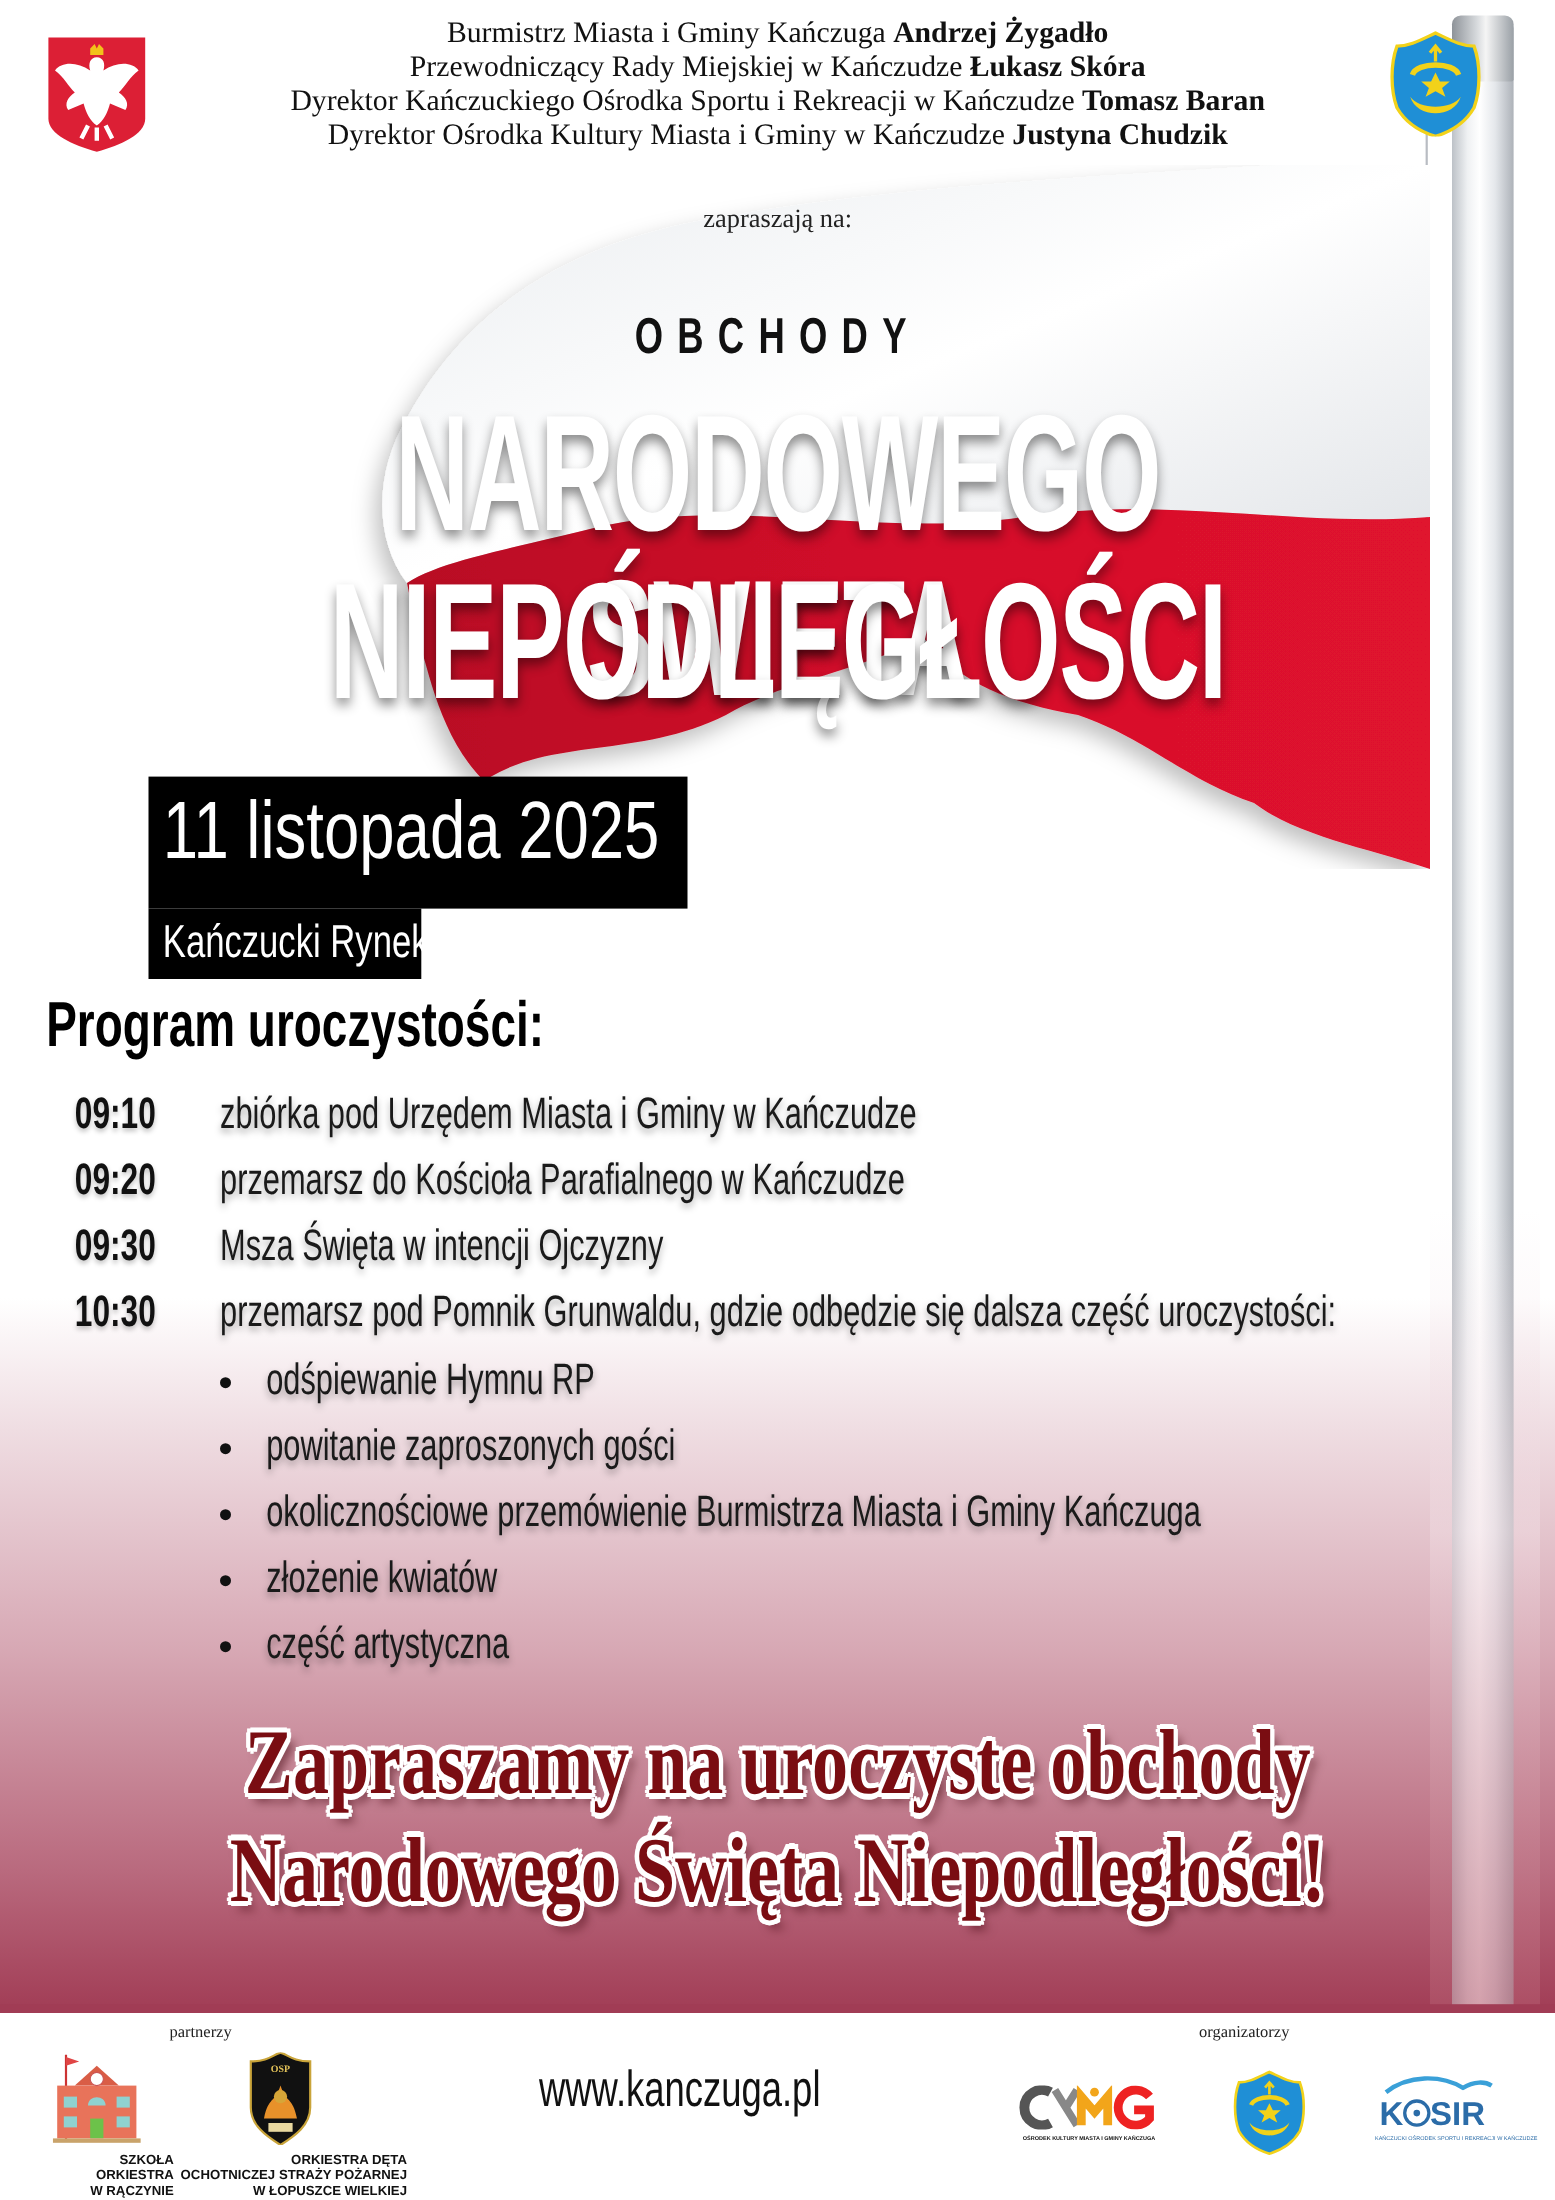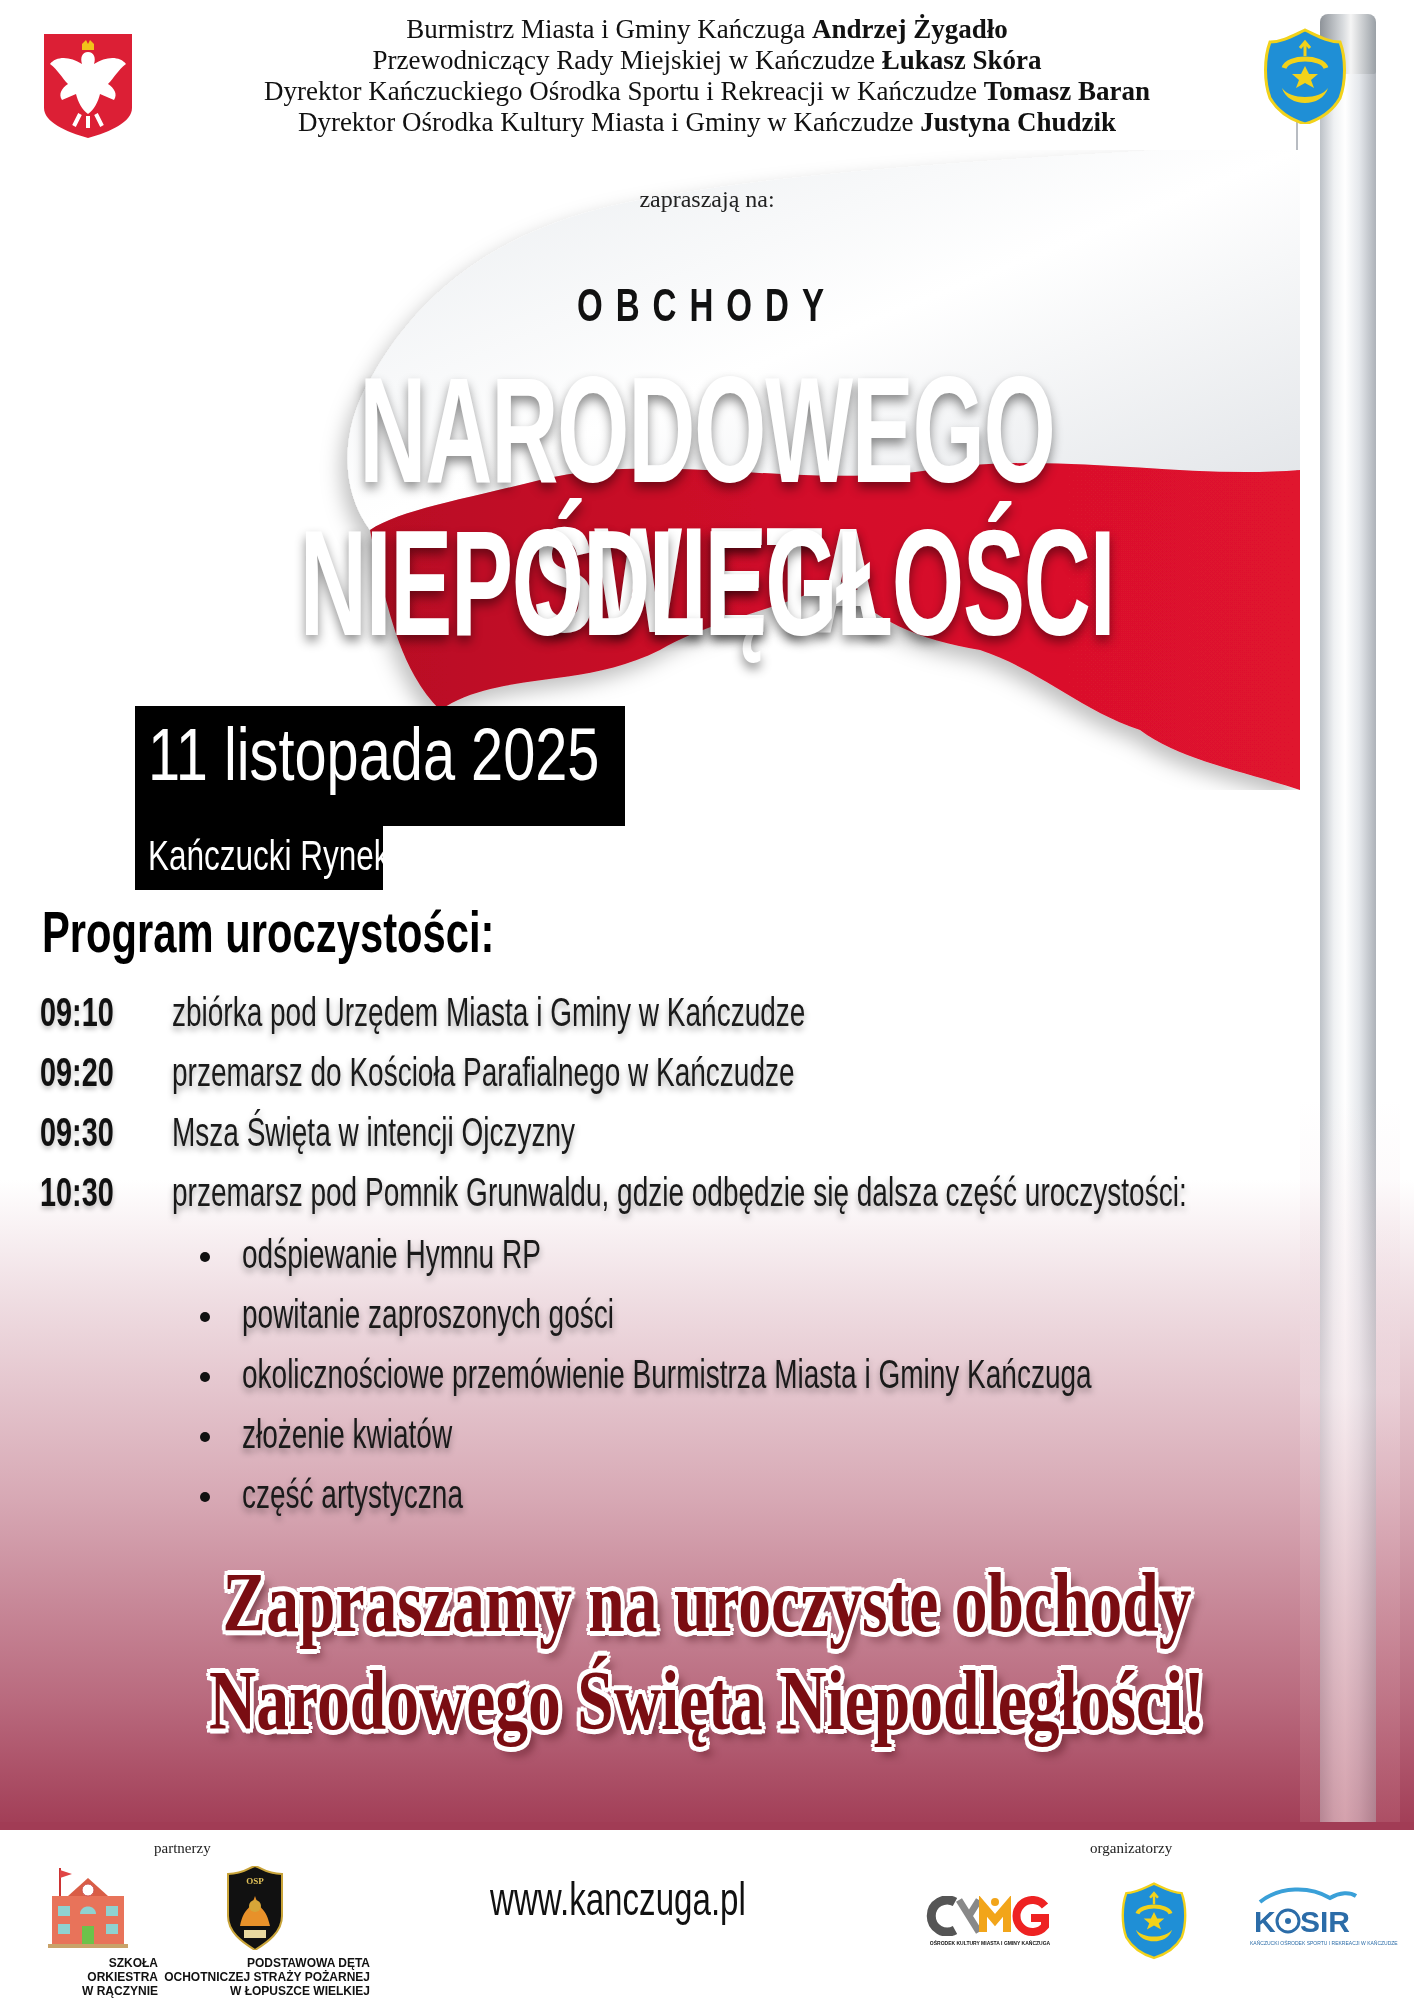--- a/index.html
+++ b/index.html
@@ -48,21 +48,21 @@
   .date-text { position: absolute; left: 148px; top: 712px; width: 480px; color: #fff; font-size: 74px;
     font-family: "Liberation Sans", sans-serif; transform: scaleX(0.78); transform-origin: 0 0; white-space: nowrap; }
   .place-box { position: absolute; left: 135px; top: 826px; width: 248px; height: 64px; background: #000; }
   .place-text { position: absolute; left: 148px; top: 832px; color: #fff; font-size: 42px;
     font-family: "Liberation Sans", sans-serif; transform: scaleX(0.75); transform-origin: 0 0; white-space: nowrap; }
 
   .program-title { position: absolute; left: 42px; top: 898px; font-size: 58px; font-weight: bold; color: #000;
     font-family: "Liberation Sans", sans-serif; transform: scaleX(0.72); transform-origin: 0 0; white-space: nowrap; }
 
   .schedule { position: absolute; left: 40px; top: 990px; width: 1340px; }
-  .sched-row { position: relative; height: 60px; }
+  .sched-row { position: relative; height: 60px; margin-left: 28px; }
   .sched-time { position: absolute; left: 0; top: 0; font-size: 40px; font-weight: bold; color: #111;
     transform: scaleX(0.72); transform-origin: 0 0; white-space: nowrap; text-shadow: 0 3px 6px rgba(0,0,0,0.25); }
   .sched-desc { position: absolute; left: 132px; top: 0; font-size: 40px; color: #1a1a1a;
     transform: scaleX(0.7); transform-origin: 0 0; white-space: nowrap; text-shadow: 0 4px 8px rgba(0,0,0,0.35); }
 
   .subitems { position: absolute; left: 200px; top: 1232px; }
   .sub-row { position: relative; height: 60px; }
   .bullet { position: absolute; left: 0; top: 20px; width: 10px; height: 10px; background: #111; border-radius: 50%; }
   .sub-text { position: absolute; left: 42px; top: 0; font-size: 40px; color: #1a1a1a;
     transform: scaleX(0.7); transform-origin: 0 0; white-space: nowrap; text-shadow: 0 4px 8px rgba(0,0,0,0.35); }
@@ -239,21 +239,21 @@
   </div>
 
   <div class="partner partner-osp">
     <svg class="logo" width="62" height="84" viewBox="0 0 62 84">
       <path d="M4,8 C20,8 24,2 31,0 C38,2 42,8 58,8 L58,50 C58,66 44,76 31,84 C18,76 4,66 4,50 Z" fill="#111" stroke="#c9a43a" stroke-width="2"></path>
       <text x="31" y="18" font-size="9" fill="#e2c259" text-anchor="middle" font-family="Liberation Serif, serif" font-weight="bold">OSP</text>
       <path d="M16,60 C20,40 26,46 31,30 C36,46 42,40 46,60 Z" fill="#e8912a"></path>
       <circle cx="31" cy="40" r="6" fill="#d6a638"></circle>
       <rect x="20" y="64" width="22" height="8" fill="#e9d9a0"></rect>
     </svg>
-    <div>PODSTAWOWA DĘTA</div>
+    <div>ORKIESTRA DĘTA</div>
     <div>OCHOTNICZEJ STRAŻY POŻARNEJ</div>
     <div>W ŁOPUSZCE WIELKIEJ</div>
   </div>
 
   <div class="website">www.kanczuga.pl</div>
 
   <div class="org org-okmg">
     <svg width="130" height="40" viewBox="0 0 130 40">
       <path d="M30,6 A16,16 0 1 0 30,34" stroke="#555" stroke-width="9" fill="none"></path>
       <path d="M34,4 L54,36 M54,4 L44,20" stroke="#888" stroke-width="7" fill="none"></path>

